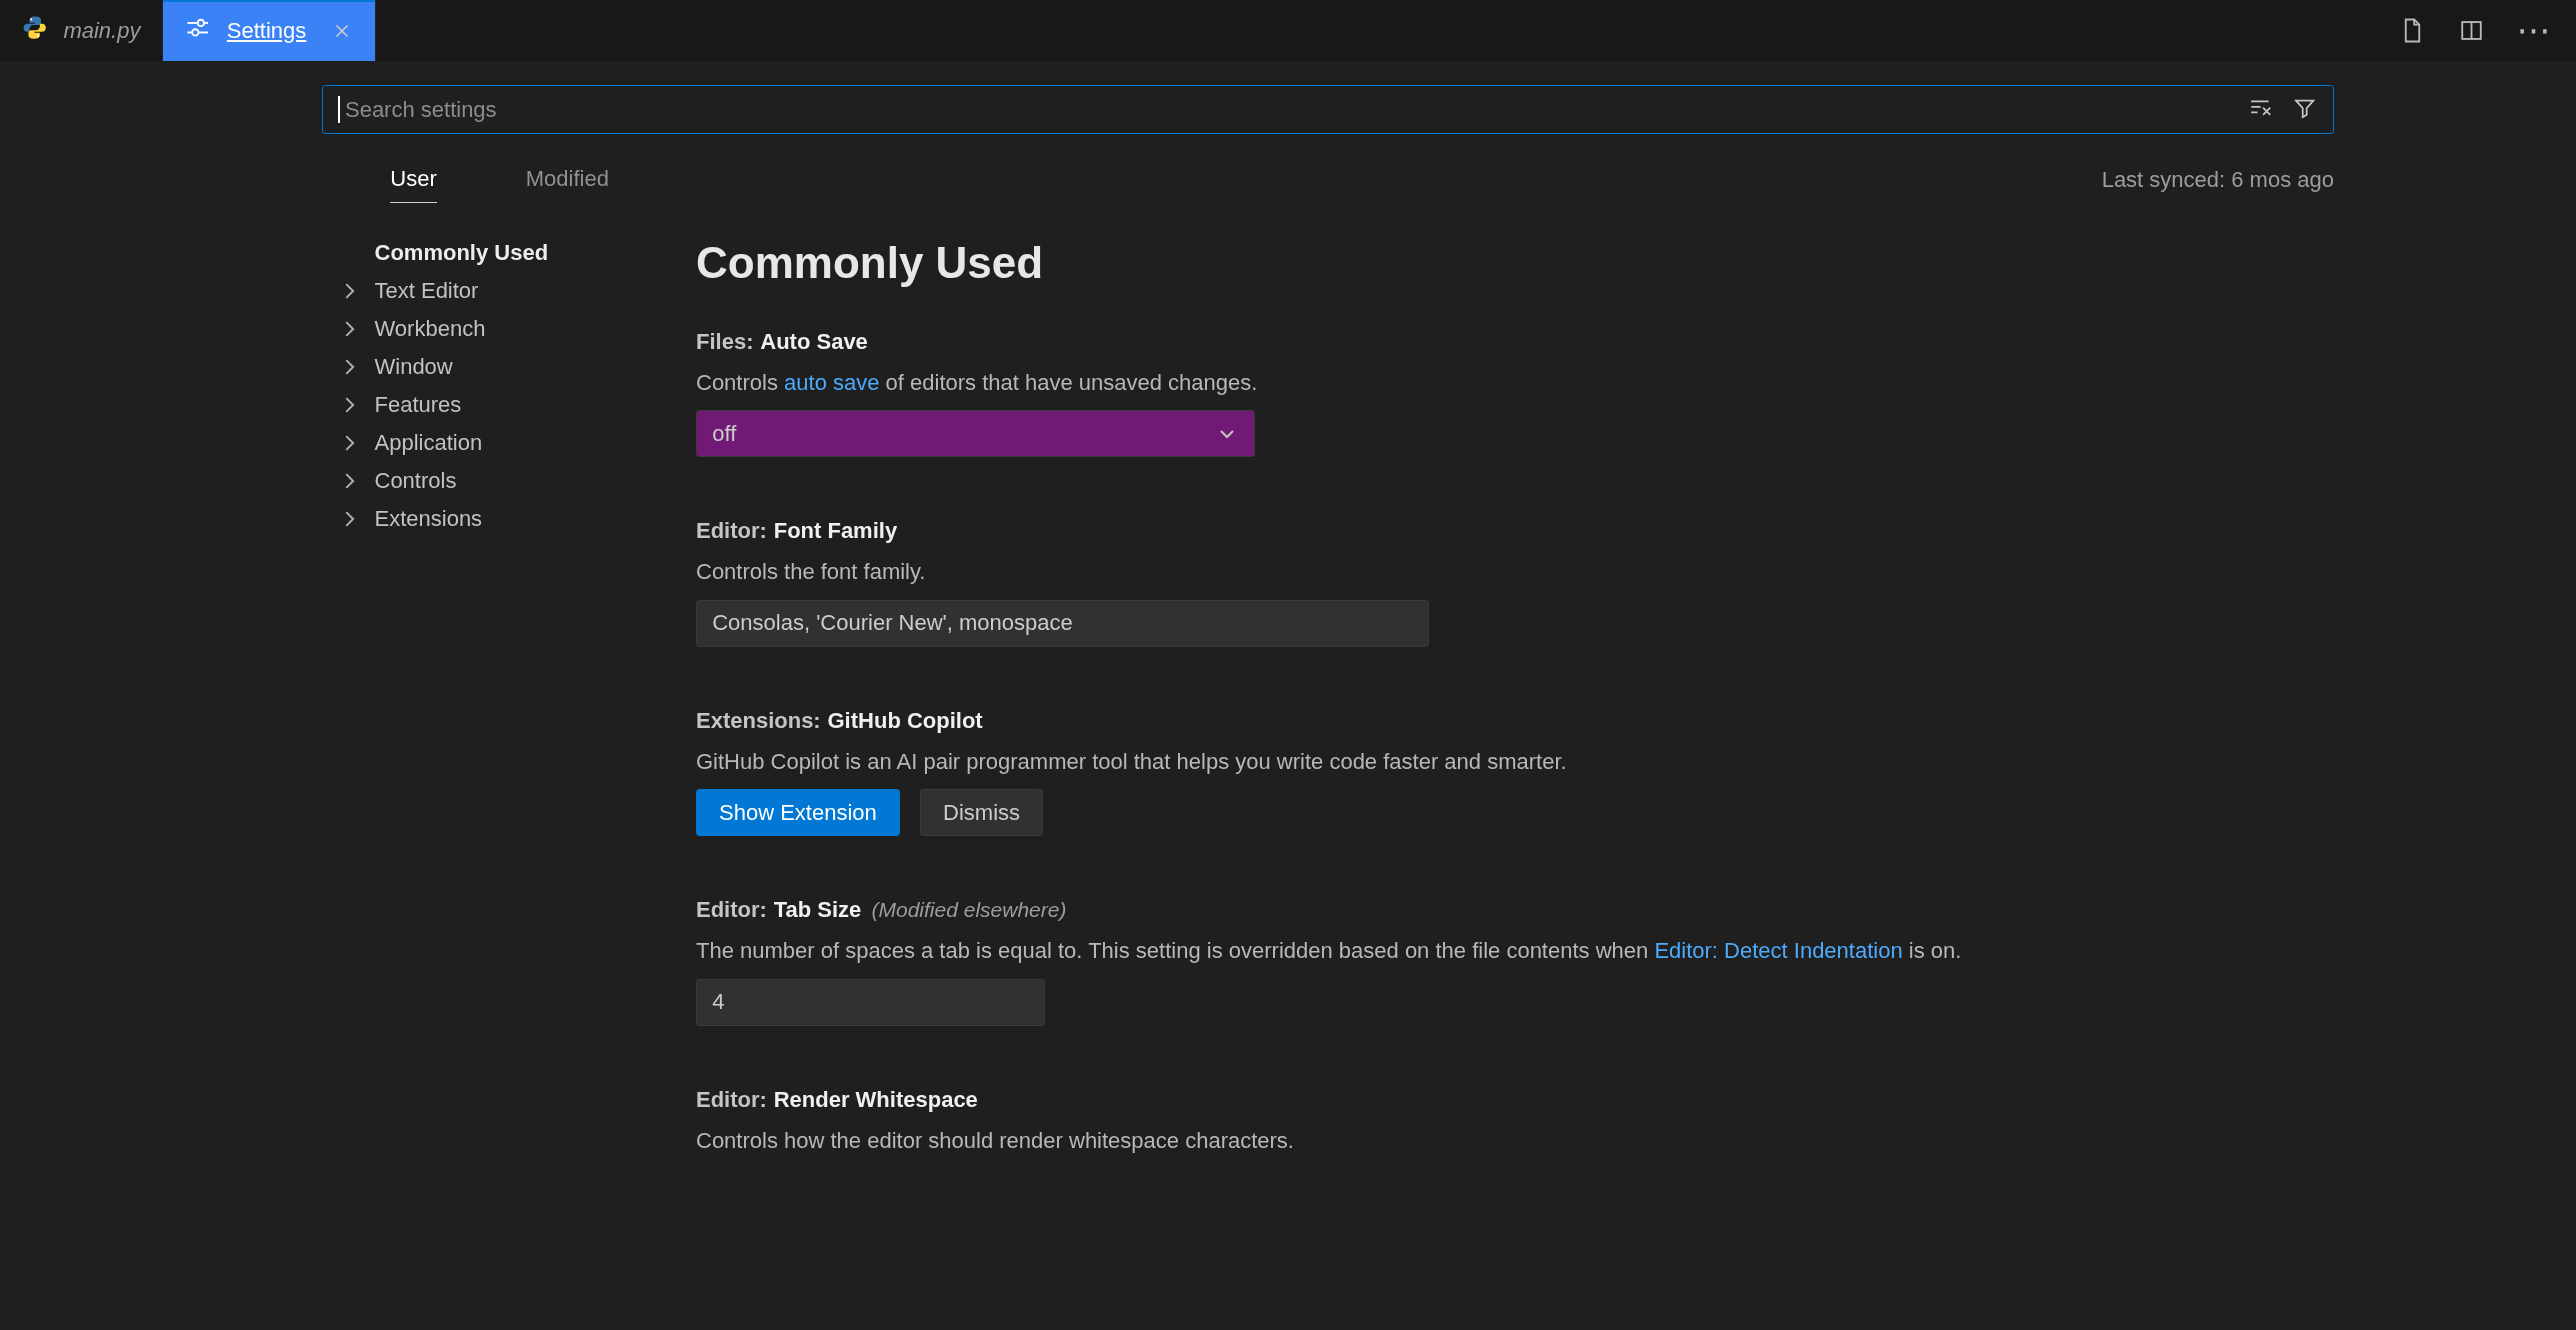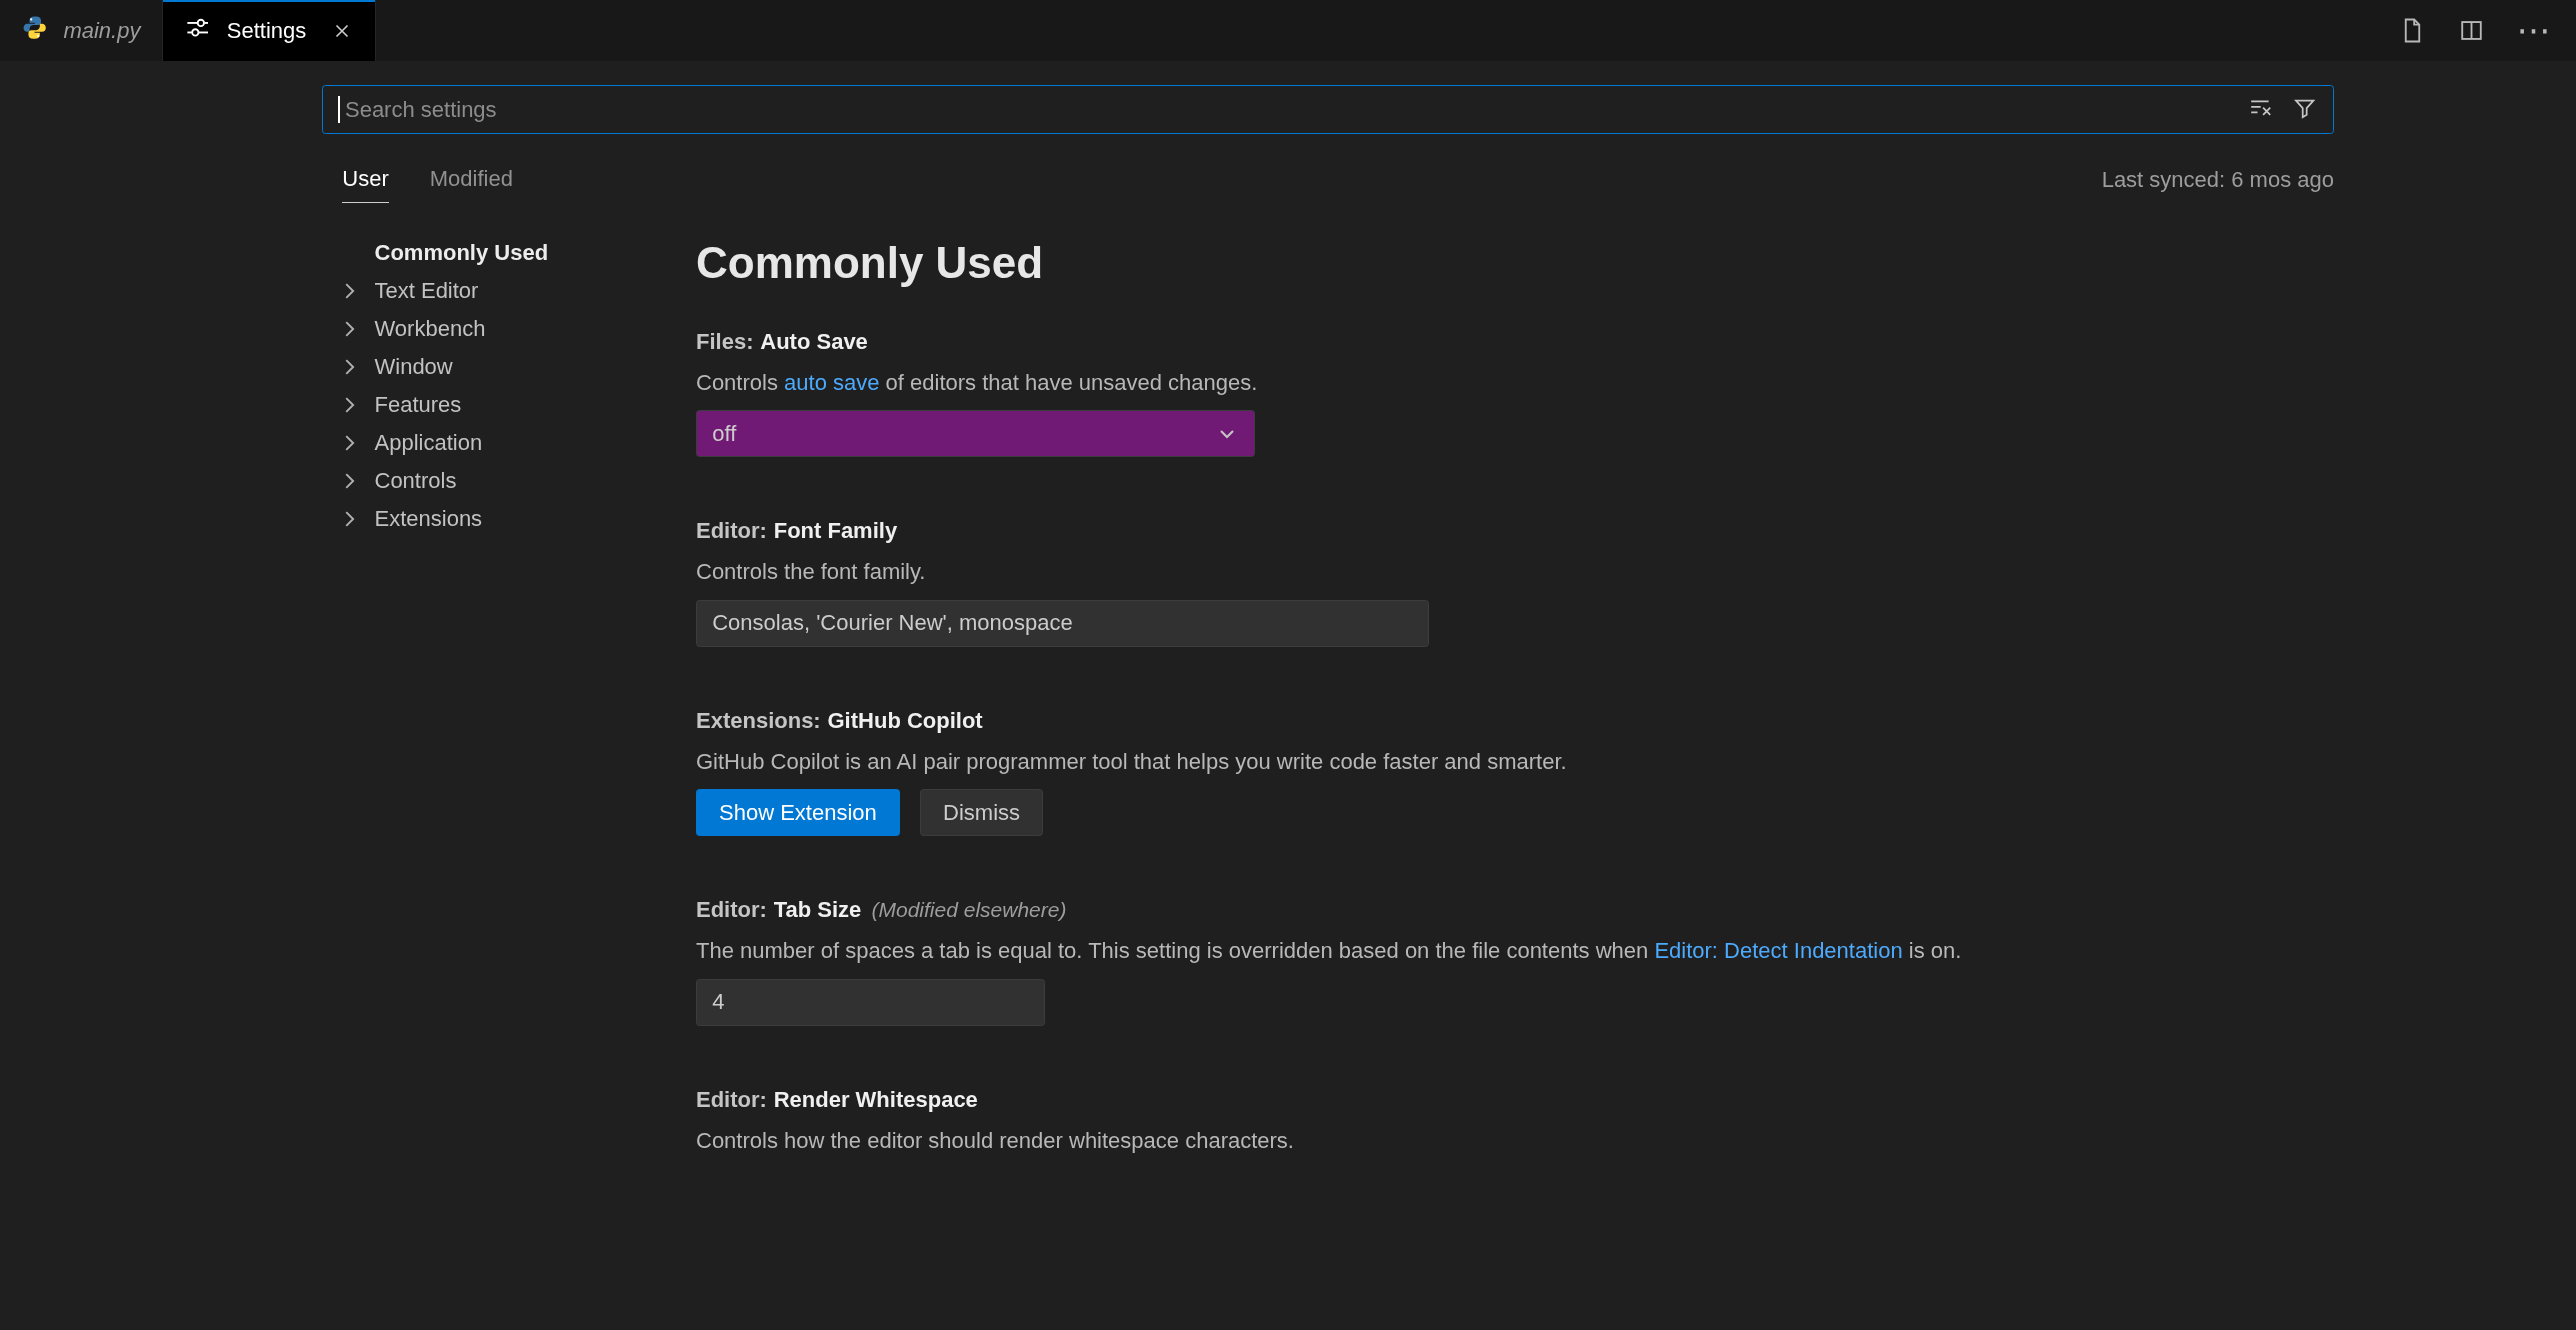--- a/index.html
+++ b/index.html
@@ -3,39 +3,39 @@
 <meta charset="utf-8">
 <style>
   html,body{margin:0;padding:0;background:#1f1f1f;}
   body{width:2576px;height:1330px;overflow:hidden;font-family:"Liberation Sans",sans-serif;-webkit-font-smoothing:antialiased;}
   .window{width:2576px;height:1330px;background:#1f1f1f;overflow:hidden;}
 
   
   .tabbar{height:61px;background:#181818;display:flex;align-items:stretch;}
   .tab{display:flex;align-items:center;gap:16px;padding:0 22px;font-size:22px;color:#9d9d9d;position:relative;border-right:0.8px solid #252526;cursor:pointer;}
   .tab.preview .tab-label{font-style:italic;}
-  .tab.active{background:#000000;color:#ffffff;}
+  .tab.active{background:#3b82f6;color:#ffffff;text-decoration:underline;}
   .tab.active::before{content:'';position:absolute;top:0;left:0;right:0;height:1.7px;background:#0078d4;}
   .tab-close{display:flex;align-items:center;margin-left:8.5px;color:#cccccc;}
   .tabbar-actions{margin-left:auto;display:flex;align-items:center;gap:32px;padding-right:25.4px;color:#b8b8b8;}
   .action-icon{display:flex;align-items:center;cursor:pointer;}
   .ellipsis{font-size:34px;line-height:27px;color:#b8b8b8;}
 
   
   .editor{height:1269px;background:#1f1f1f;overflow:hidden;}
   .container{width:2012px;margin-left:322px;}
 
   .search-box{margin-top:24px;height:49px;border:1.7px solid #0078d4;border-radius:3.4px;background:#1f1f1f;display:flex;align-items:center;padding:0 15.2px;box-sizing:border-box;cursor:text;}
   .caret{width:1.7px;height:27px;background:#ffffff;margin-right:5.1px;flex:0 0 auto;}
   .search-box input{flex:1;background:transparent;border:none;outline:none;color:#cccccc;font-size:22px;font-family:inherit;padding:0;}
   .search-box input::placeholder{color:#8c8c8c;}
   .search-icons{display:flex;align-items:center;gap:18.6px;color:#c5c5c5;}
 
   .scope-row{margin-top:32px;display:flex;align-items:flex-end;padding-left:20.3px;}
-  .scope-tab{font-size:22px;color:#919191;margin-right:41px;padding-bottom:10.2px;border-bottom:1.7px solid transparent;cursor:pointer;}
+  .scope-tab{font-size:22px;color:#919191;margin-right:41px;padding-bottom:10.2px;border-bottom:1.7px solid transparent;cursor:pointer;margin-left:48px;}
   .scope-tab.active{color:#ffffff;border-bottom-color:#cfcfcf;}
   .sync{margin-left:auto;color:#9d9d9d;font-size:22px;padding-bottom:10.2px;}
 
   .body-row{display:flex;margin-top:18.6px;}
   .toc{width:374px;box-sizing:border-box;padding:12px 0 0 13.5px;flex:0 0 auto;}
   .toc-item{display:flex;align-items:center;height:38px;color:#c2c2c2;font-size:22px;cursor:pointer;}
   .toc-item.active{color:#ededed;font-weight:700;}
   .toc-chevron{width:27px;height:27px;margin-right:12px;display:flex;align-items:center;justify-content:center;color:#b0b0b0;flex:0 0 auto;}
   .content{flex:1;min-width:0;}
 

